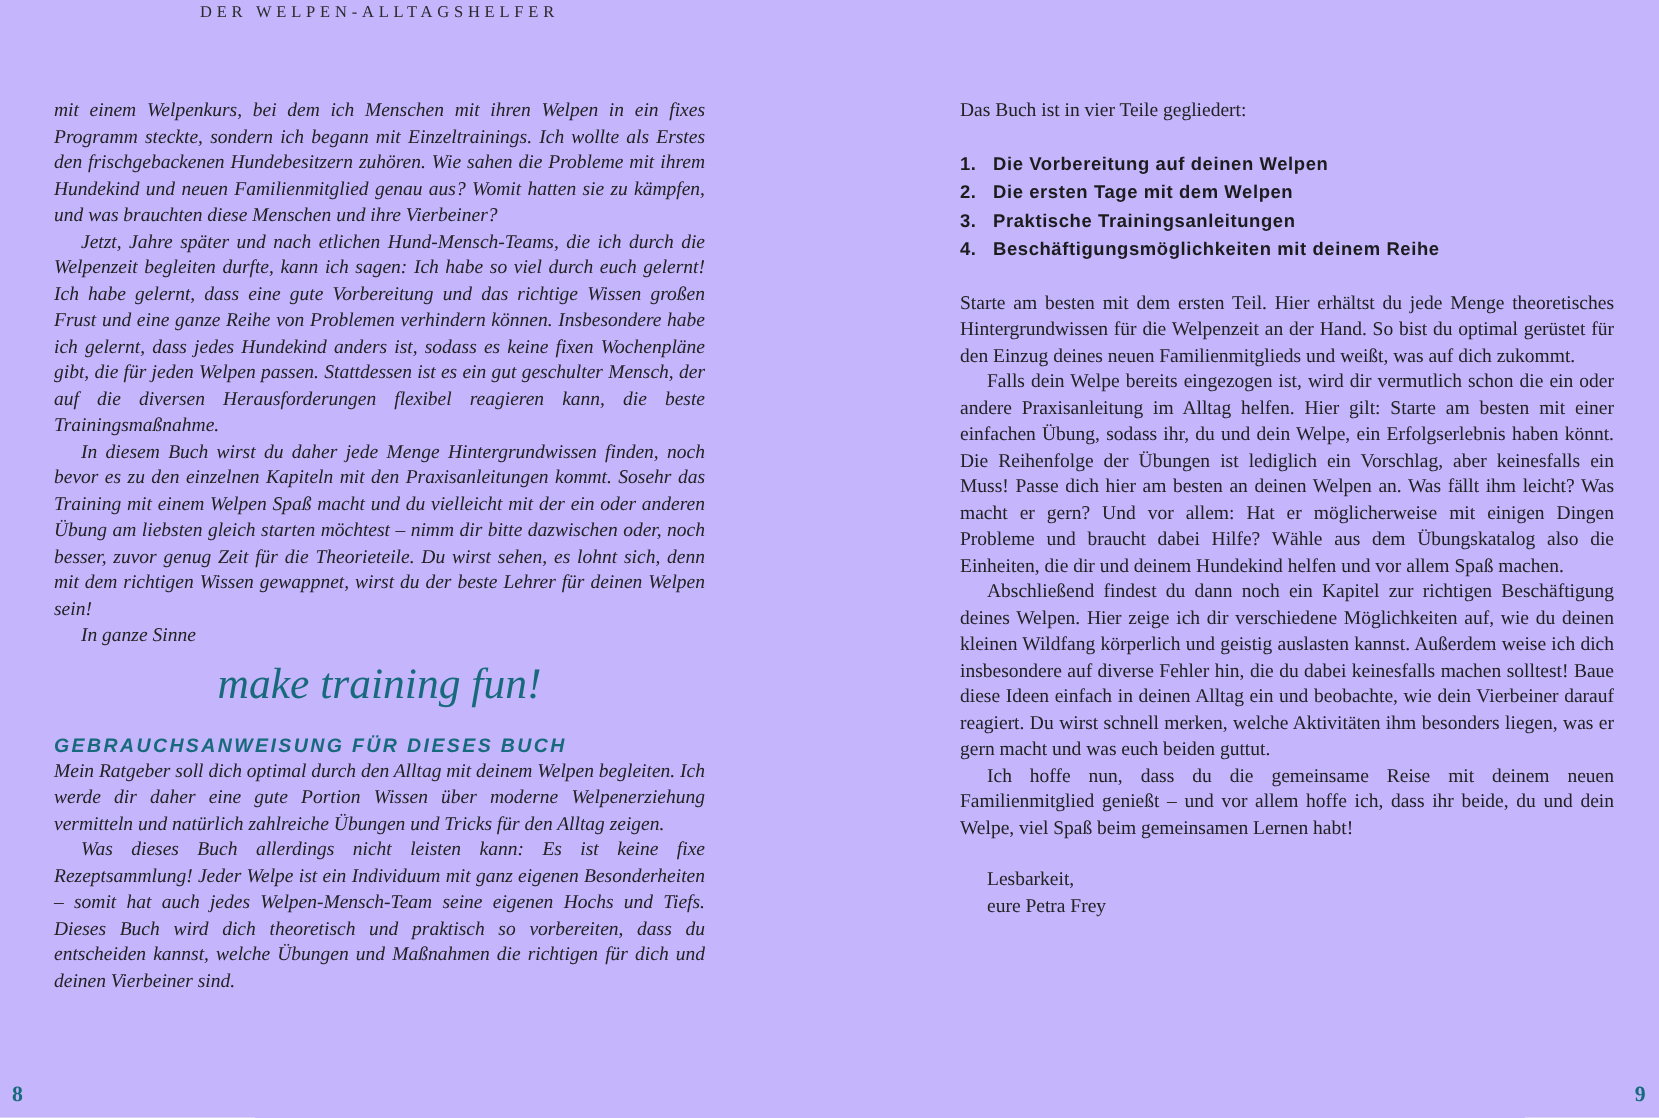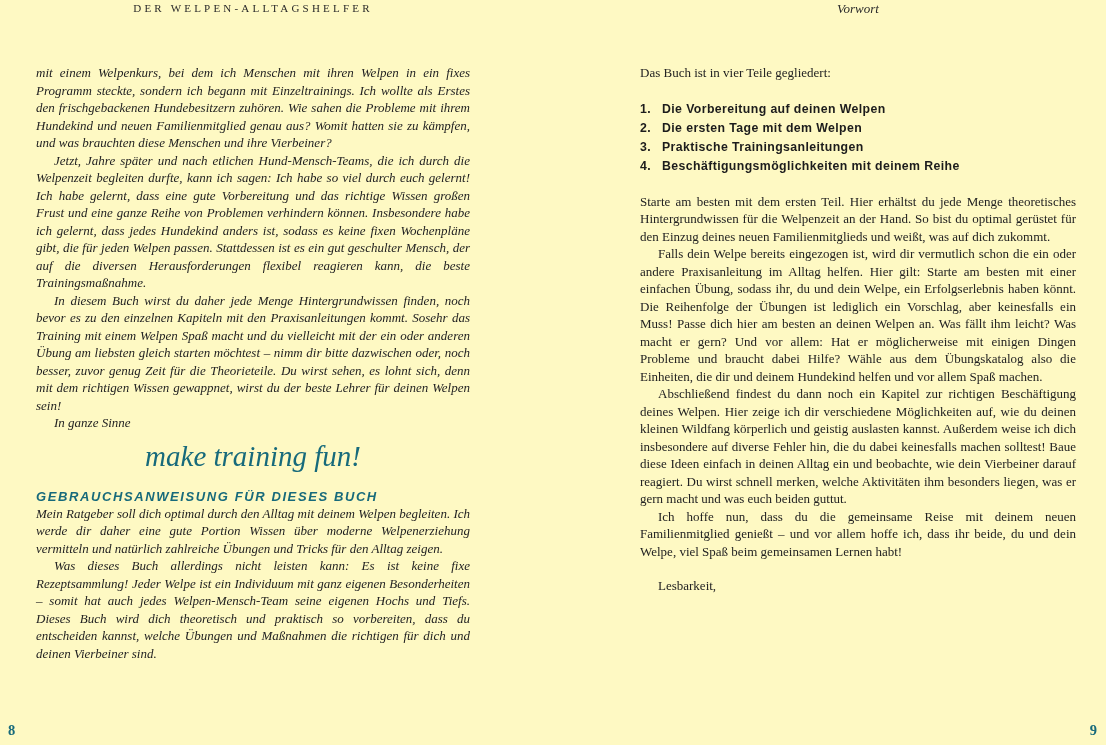--- a/index.html
+++ b/index.html
@@ -4,21 +4,21 @@
 <style>
   html, body {
     margin: 0;
     padding: 0;
     background: #e8e8e8;
   }
   .spread {
     position: relative;
     width: 1106px;
     height: 745px;
-    background: #fef9c3;
+    background: #c4b5fd;
     font-family: "Liberation Serif", serif;
     color: #222222;
     overflow: hidden;
   }
   
   .running-head-left {
     position: absolute;
     top: 2px;
     left: 36px;
     width: 434px;
@@ -124,21 +124,20 @@
   }
   .page-num-left  { left: 8px; }
   .page-num-right { right: 9px; }
 </style>
 </head>
 <body>
 
 <div class="spread">
 
   <div class="running-head-left">DER WELPEN-ALLTAGSHELFER</div>
-  <div class="running-head-right">Vorwort</div>
 
   <div class="col col-left">
     <p class="body-par">mit einem Welpenkurs, bei dem ich Menschen mit ihren Welpen in ein fixes Programm steckte, sondern ich begann mit Einzeltrainings. Ich wollte als Erstes den frischgebackenen Hundebesitzern zuhören. Wie sahen die Probleme mit ihrem Hundekind und neuen Familienmitglied genau aus? Womit hatten sie zu kämpfen, und was brauchten diese Menschen und ihre Vierbeiner?</p>
     <p class="body-par indent">Jetzt, Jahre später und nach etlichen Hund-Mensch-Teams, die ich durch die Welpenzeit begleiten durfte, kann ich sagen: Ich habe so viel durch euch gelernt! Ich habe gelernt, dass eine gute Vorbereitung und das richtige Wissen großen Frust und eine ganze Reihe von Problemen verhindern können. Insbesondere habe ich gelernt, dass jedes Hundekind anders ist, sodass es keine fixen Wochenpläne gibt, die für jeden Welpen passen. Stattdessen ist es ein gut geschulter Mensch, der auf die diversen Herausforderungen flexibel reagieren kann, die beste Trainingsmaßnahme.</p>
     <p class="body-par indent">In diesem Buch wirst du daher jede Menge Hintergrundwissen finden, noch bevor es zu den einzelnen Kapiteln mit den Praxisanleitungen kommt. Sosehr das Training mit einem Welpen Spaß macht und du vielleicht mit der ein oder anderen Übung am liebsten gleich starten möchtest – nimm dir bitte dazwischen oder, noch besser, zuvor genug Zeit für die Theorieteile. Du wirst sehen, es lohnt sich, denn mit dem richtigen Wissen gewappnet, wirst du der beste Lehrer für deinen Welpen sein!</p>
     <p class="lead-in">In ganze Sinne</p>
 
     <div class="big-heading">make training fun!</div>
 
     <div class="section-heading">GEBRAUCHSANWEISUNG FÜR DIESES BUCH</div>
@@ -169,19 +168,20 @@
       </div>
     </div>
 
     <p class="body-par">Starte am besten mit dem ersten Teil. Hier erhältst du jede Menge theoretisches Hintergrundwissen für die Welpenzeit an der Hand. So bist du optimal gerüstet für den Einzug deines neuen Familienmitglieds und weißt, was auf dich zukommt.</p>
     <p class="body-par indent">Falls dein Welpe bereits eingezogen ist, wird dir vermutlich schon die ein oder andere Praxisanleitung im Alltag helfen. Hier gilt: Starte am besten mit einer einfachen Übung, sodass ihr, du und dein Welpe, ein Erfolgserlebnis haben könnt. Die Reihenfolge der Übungen ist lediglich ein Vorschlag, aber keinesfalls ein Muss! Passe dich hier am besten an deinen Welpen an. Was fällt ihm leicht? Was macht er gern? Und vor allem: Hat er möglicherweise mit einigen Dingen Probleme und braucht dabei Hilfe? Wähle aus dem Übungskatalog also die Einheiten, die dir und deinem Hundekind helfen und vor allem Spaß machen.</p>
     <p class="body-par indent">Abschließend findest du dann noch ein Kapitel zur richtigen Beschäftigung deines Welpen. Hier zeige ich dir verschiedene Möglichkeiten auf, wie du deinen kleinen Wildfang körperlich und geistig auslasten kannst. Außerdem weise ich dich insbesondere auf diverse Fehler hin, die du dabei keinesfalls machen solltest! Baue diese Ideen einfach in deinen Alltag ein und beobachte, wie dein Vierbeiner darauf reagiert. Du wirst schnell merken, welche Aktivitäten ihm besonders liegen, was er gern macht und was euch beiden guttut.</p>
     <p class="body-par indent">Ich hoffe nun, dass du die gemeinsame Reise mit deinem neuen Familienmitglied genießt – und vor allem hoffe ich, dass ihr beide, du und dein Welpe, viel Spaß beim gemeinsamen Lernen habt!</p>
 
     <div class="closing">
       <p>Lesbarkeit,</p>
+      <p>eure Petra Frey</p>
     </div>
   </div>
 
   <div class="page-num page-num-left">8</div>
   <div class="page-num page-num-right">9</div>
 
 </div>
 
 </body></html>

